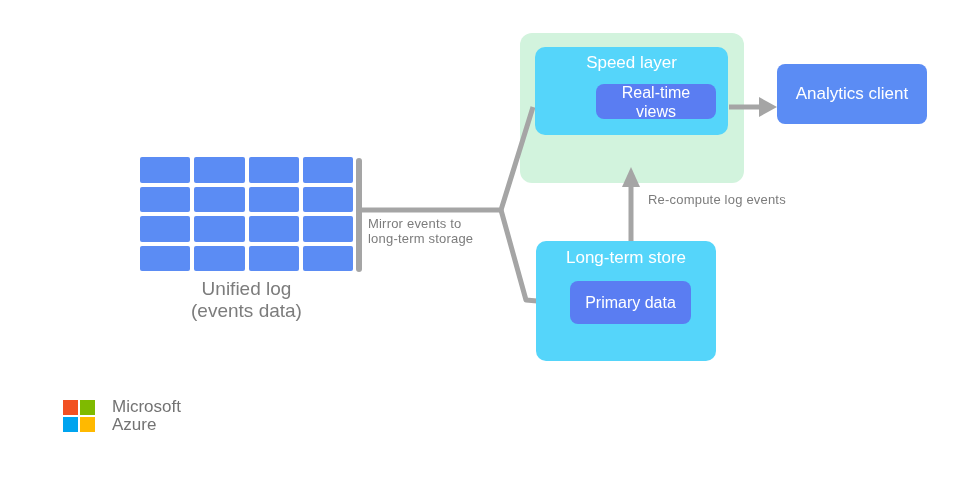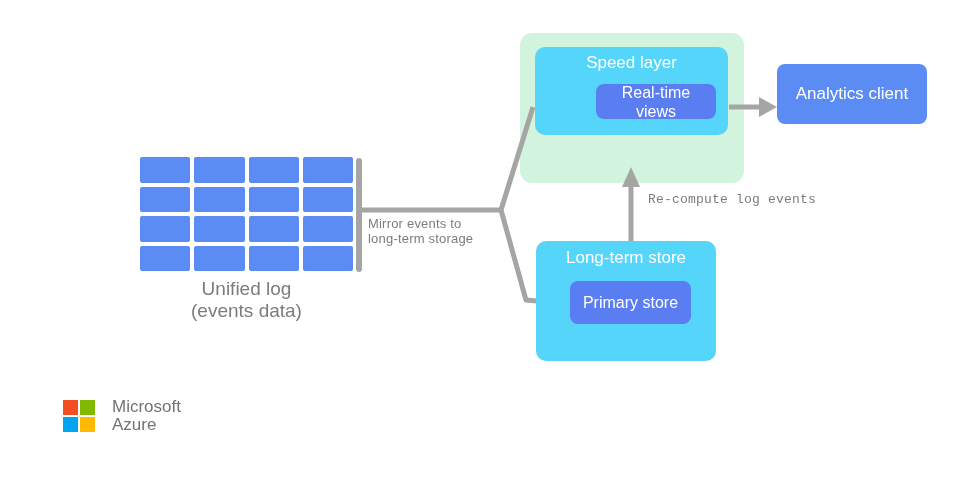--- a/index.html
+++ b/index.html
@@ -28,21 +28,21 @@
     font-size: 19px; line-height: 22px;
   }
 
   .note {
     color: var(--text_gray);
     font-size: 13px; line-height: 15px;
     letter-spacing: 0.2px;
   }
   .note span { display: block; }
   .mirror-note { left: 368px; top: 216px; }
-  .recompute-note { left: 648px; top: 192px; font-family: Liberation Mono, monospace; }
+  .recompute-note { left: 648px; top: 192px; }
 
   
   .green-box {
     left: 520px; top: 33px; width: 224px; height: 150px;
     background: var(--mint); border-radius: 12px;
   }
   .speed-box {
     left: 535px; top: 47px; width: 193px; height: 88px;
     background: var(--cyan); border-radius: 10px;
     color: #fff; text-align: center; font-size: 17px; padding-top: 6px;
@@ -151,21 +151,21 @@
   </div>
 
   <div class="abs note recompute-note">
     <span>Re-compute log events</span>
   </div>
 
   <div class="abs store-box">
     <span>Long-term store</span>
   </div>
   <div class="abs primary-box">
-    <span>Primary store</span>
+    <span>Primary data</span>
   </div>
 
   <div class="abs logo">
     <div class="logo-squares">
       <div class="sq-red"></div>
       <div class="sq-green"></div>
       <div class="sq-blue"></div>
       <div class="sq-yellow"></div>
     </div>
     <div class="logo-text">

